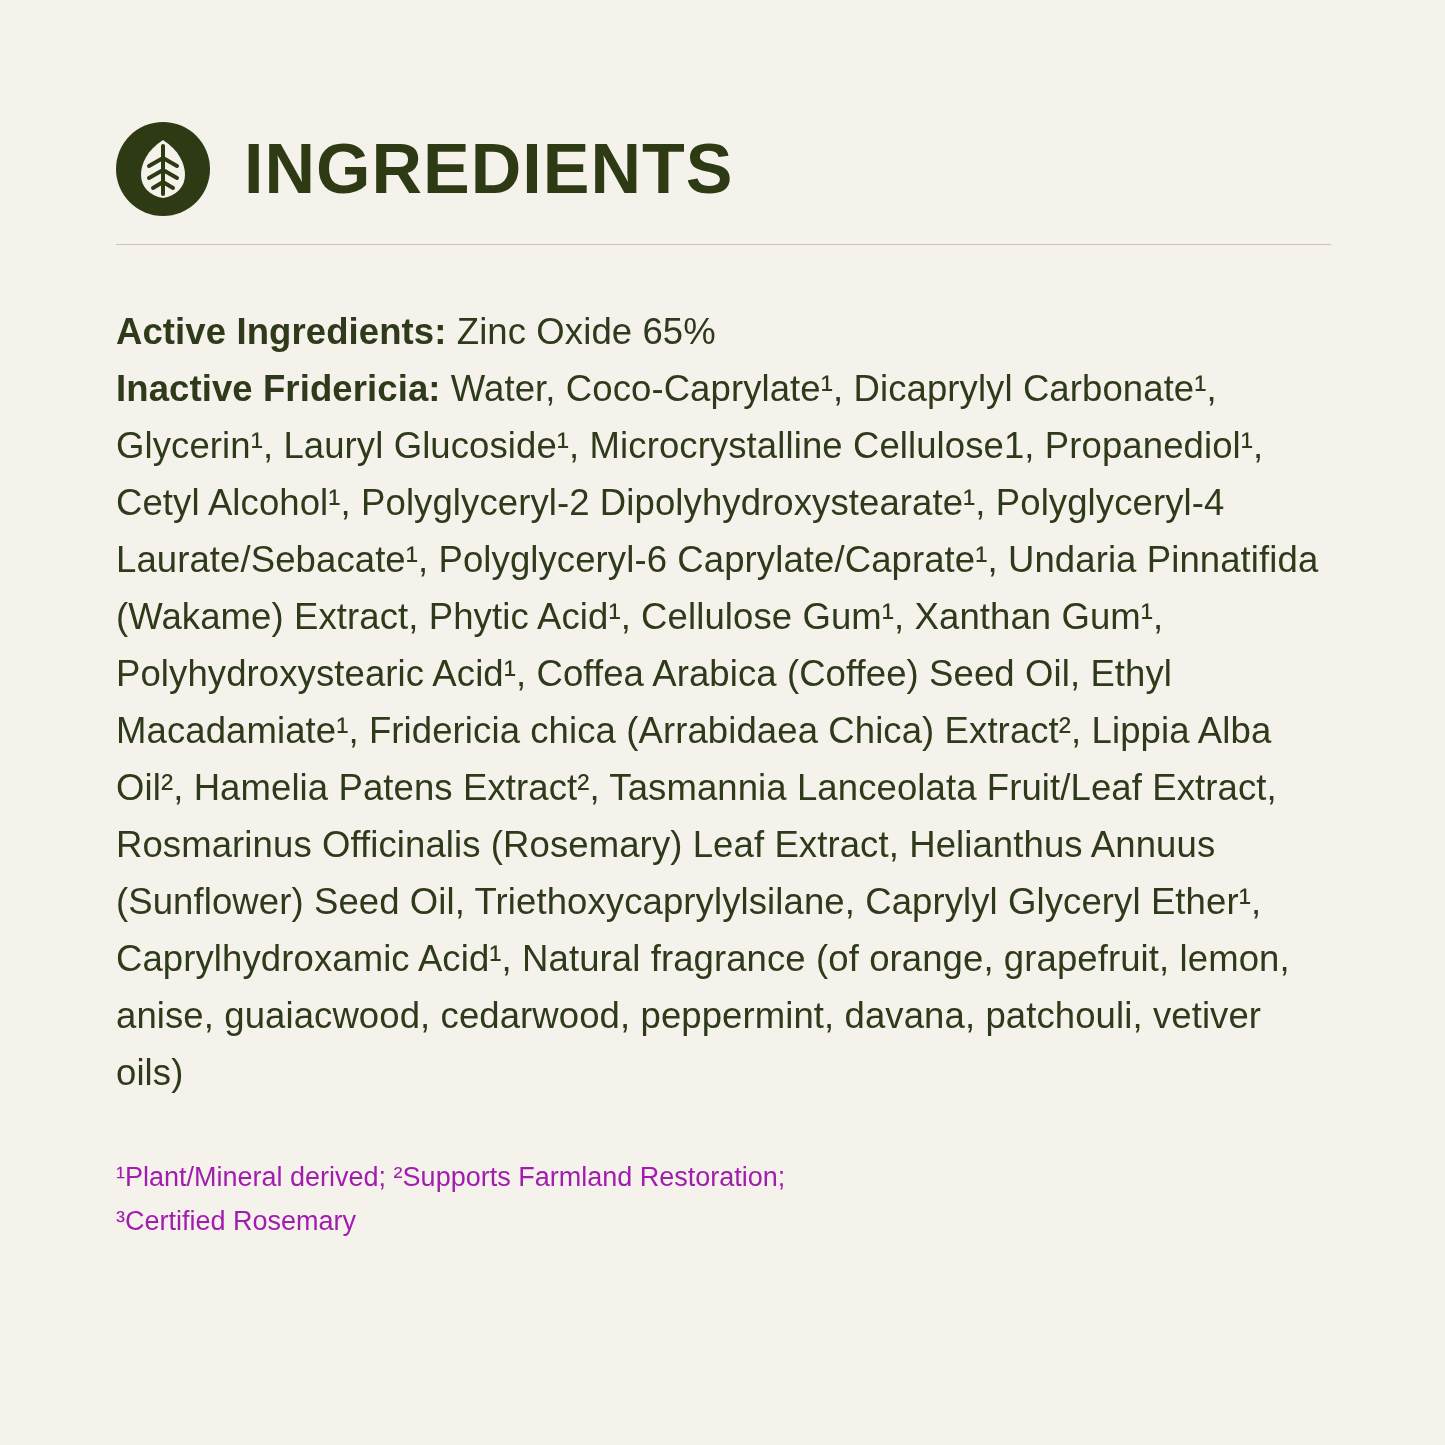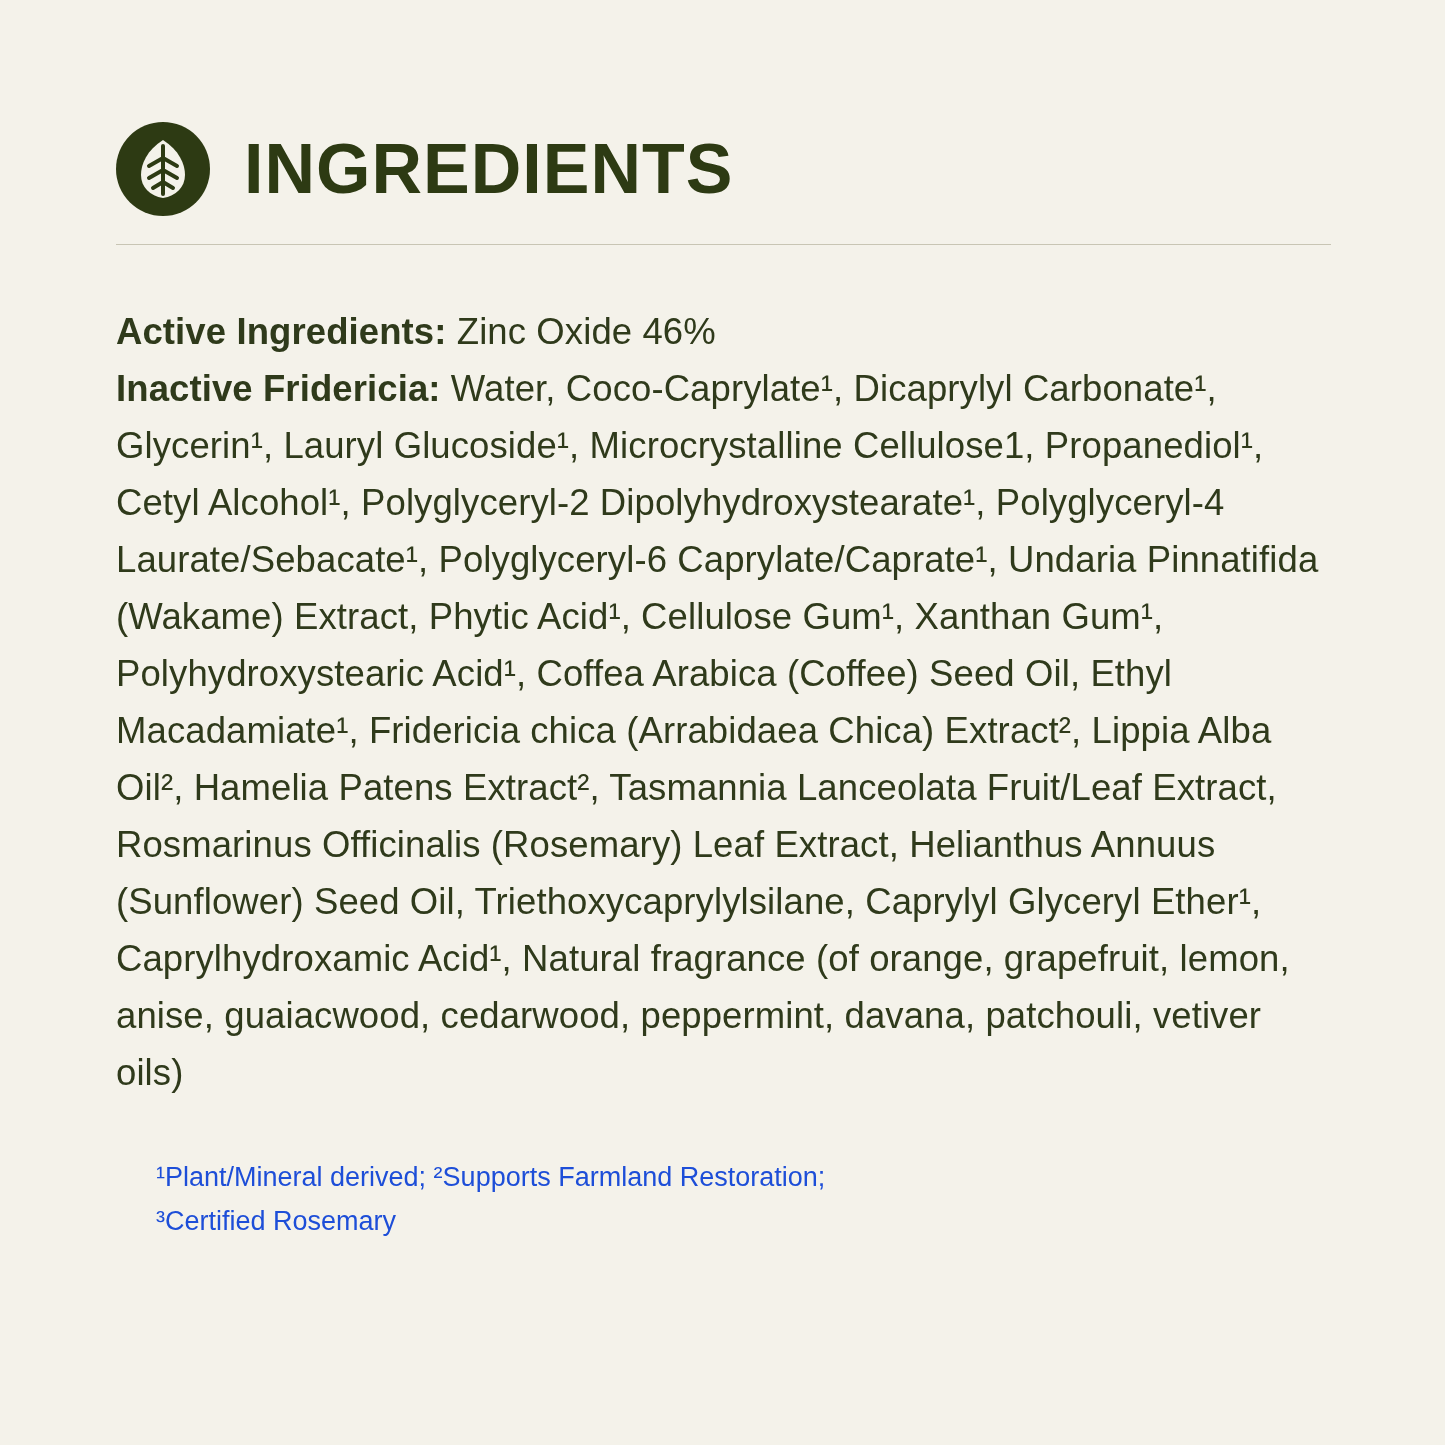--- a/index.html
+++ b/index.html
@@ -69,22 +69,21 @@
   .body-text .lead {
     font-weight: bold;
   }
   .para {
     margin: 0;
   }
   .footnotes {
     margin-top: 54px;
     font-size: 27px;
     line-height: 44px;
-    color: #1d4ed8;
-    margin-left: 40px;
+    color: #a21caf;
   }
 </style>
 </head>
 <body>
 
 <div class="page">
   <div class="content">
 
     <div class="header">
       <div class="leaf-badge">
@@ -95,21 +94,21 @@
         </svg>
       </div>
       <div class="title">INGREDIENTS</div>
     </div>
 
     <div class="divider"></div>
 
     <div class="body-text">
       <p class="para">
         <span class="lead">Active Ingredients:</span>
-        <span>Zinc Oxide 46%</span>
+        <span>Zinc Oxide 65%</span>
       </p>
       <p class="para">
         <span class="lead">Inactive Fridericia:</span>
         <span>Water, Coco-Caprylate¹, Dicaprylyl Carbonate¹, Glycerin¹, Lauryl Glucoside¹, Microcrystalline Cellulose1, Propanediol¹, Cetyl Alcohol¹, Polyglyceryl-2 Dipolyhydroxystearate¹, Polyglyceryl-4 Laurate/Sebacate¹, Polyglyceryl-6 Caprylate/Caprate¹, Undaria Pinnatifida (Wakame) Extract, Phytic Acid¹, Cellulose Gum¹, Xanthan Gum¹, Polyhydroxystearic Acid¹, Coffea Arabica (Coffee) Seed Oil, Ethyl Macadamiate¹, Fridericia chica (Arrabidaea Chica) Extract², Lippia Alba Oil², Hamelia Patens Extract², Tasmannia Lanceolata Fruit/Leaf Extract, Rosmarinus Officinalis (Rosemary) Leaf Extract, Helianthus Annuus (Sunflower) Seed Oil, Triethoxycaprylylsilane, Caprylyl Glyceryl Ether¹, Caprylhydroxamic Acid¹, Natural fragrance (of orange, grapefruit, lemon, anise, guaiacwood, cedarwood, peppermint, davana, patchouli, vetiver oils)</span>
       </p>
     </div>
 
     <div class="footnotes">
       <div>¹Plant/Mineral derived; ²Supports Farmland Restoration;</div>
       <div>³Certified Rosemary</div>

